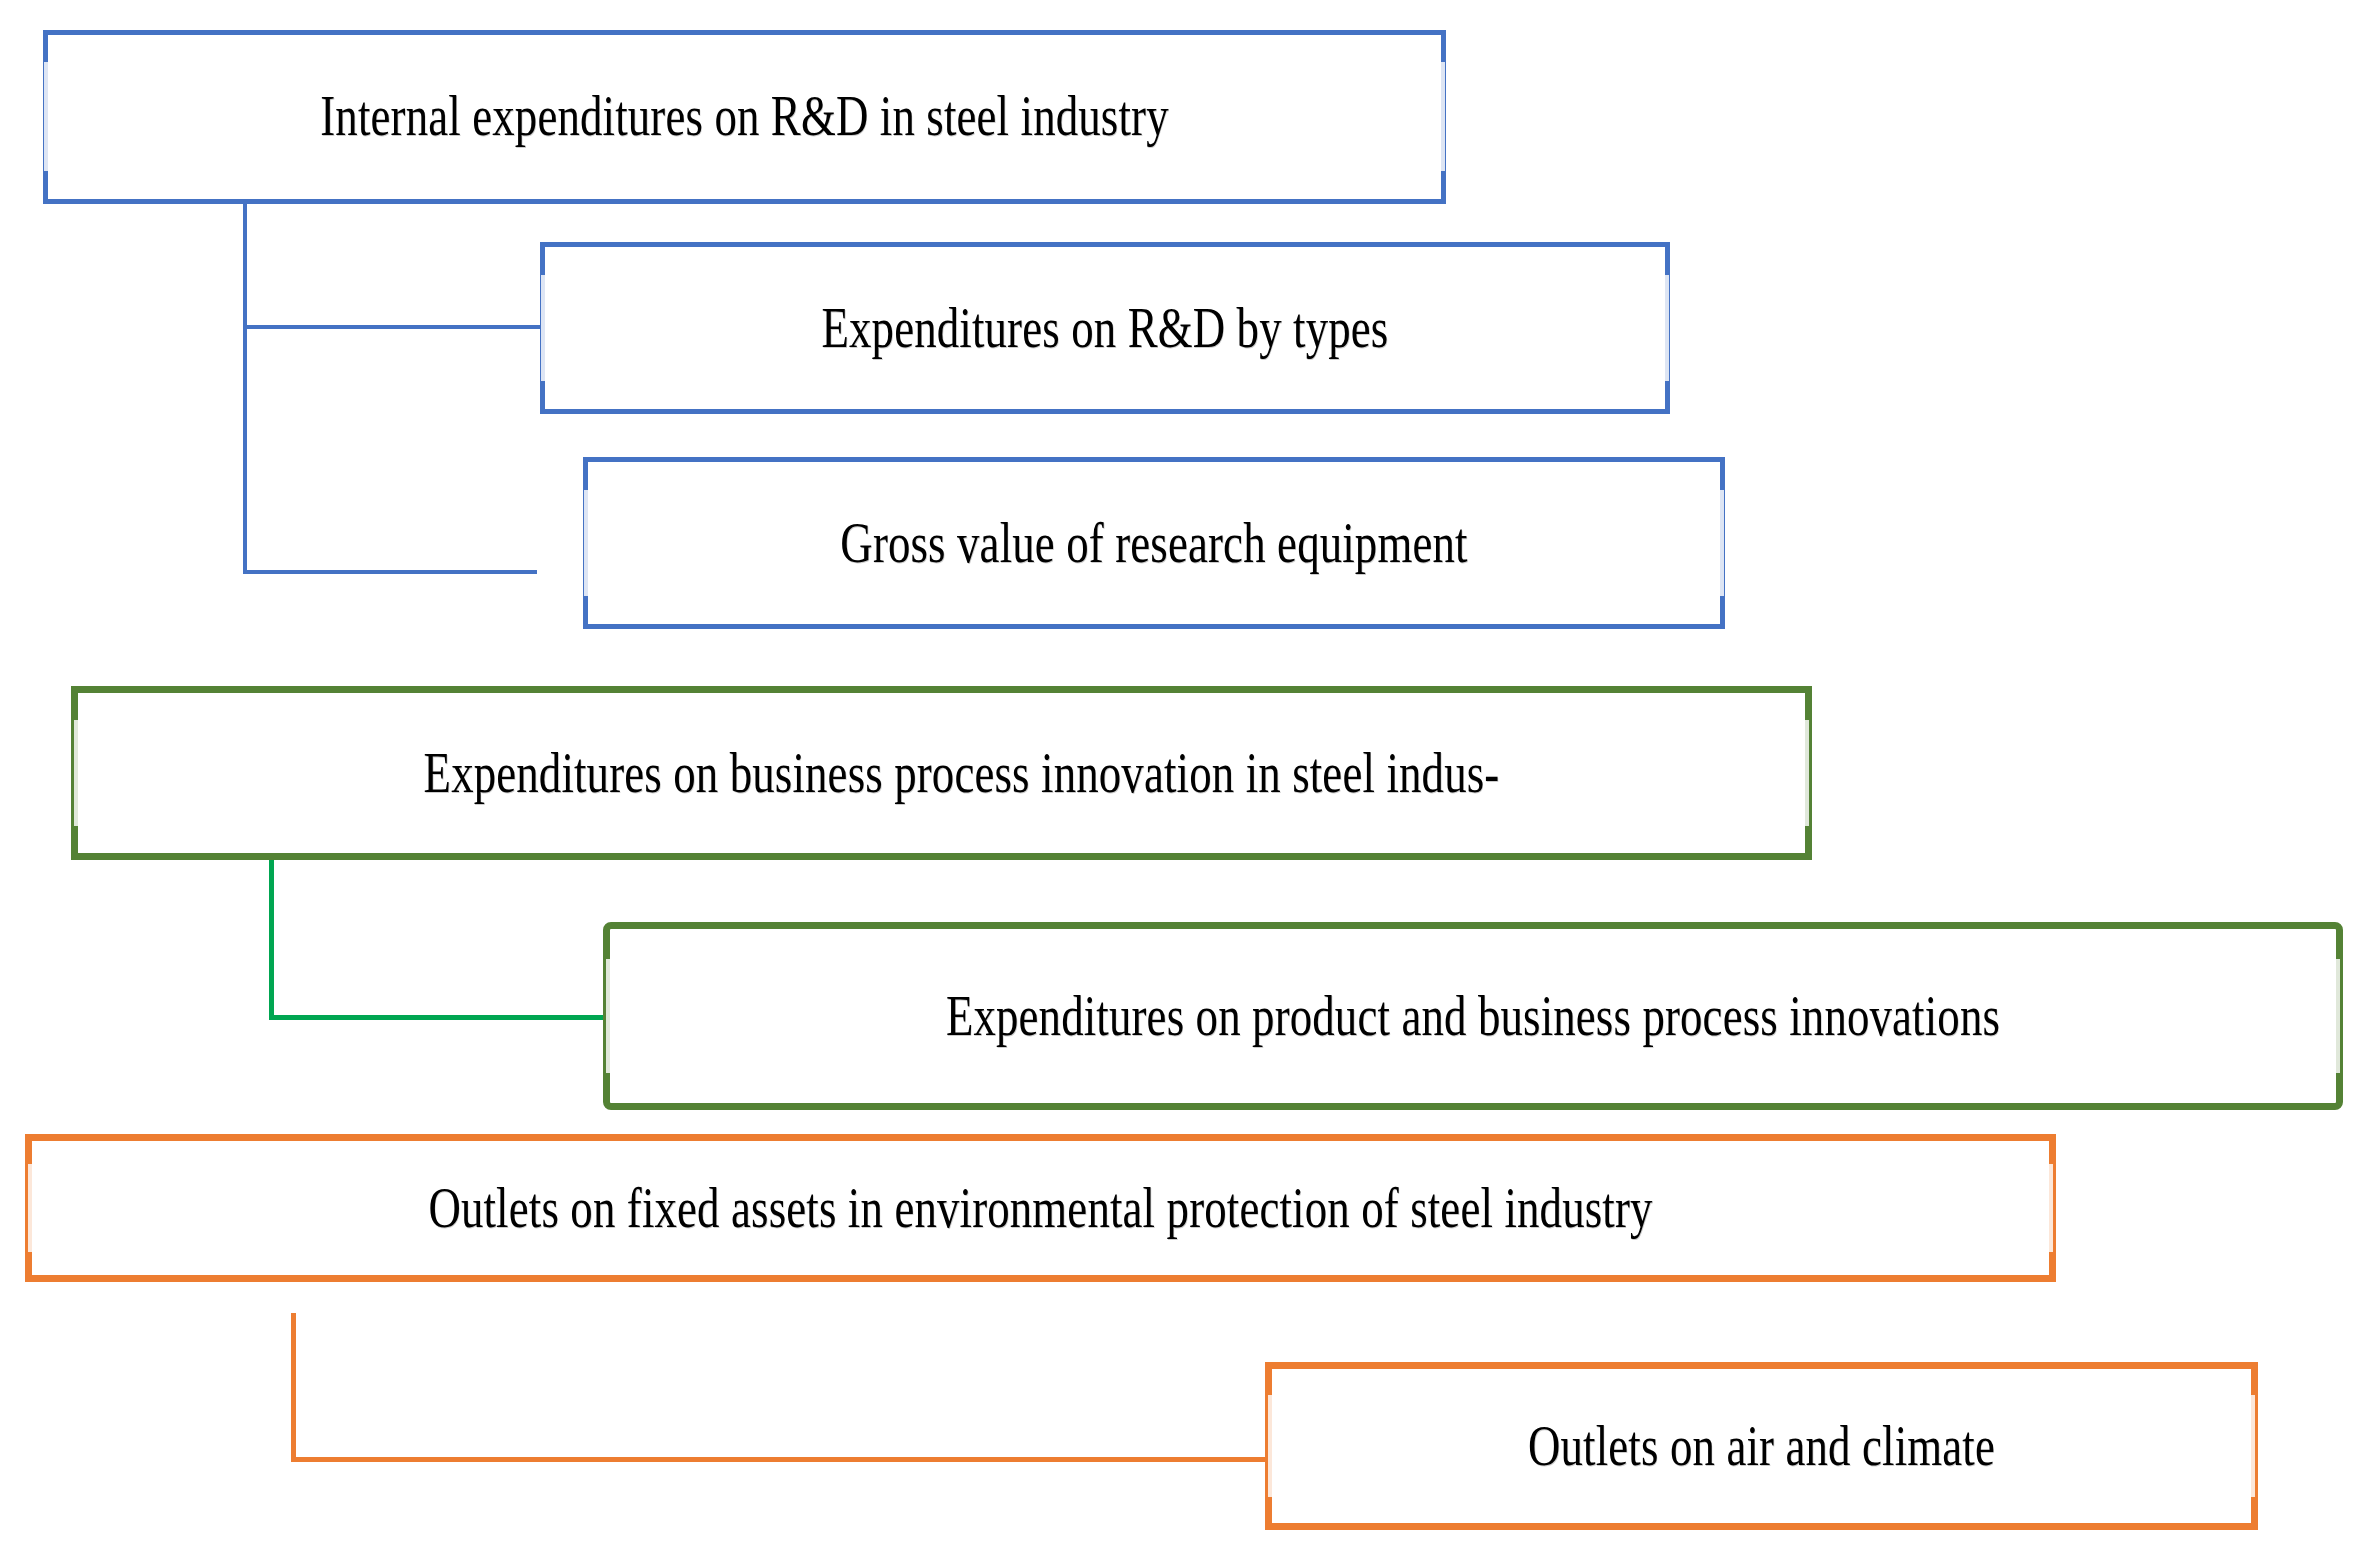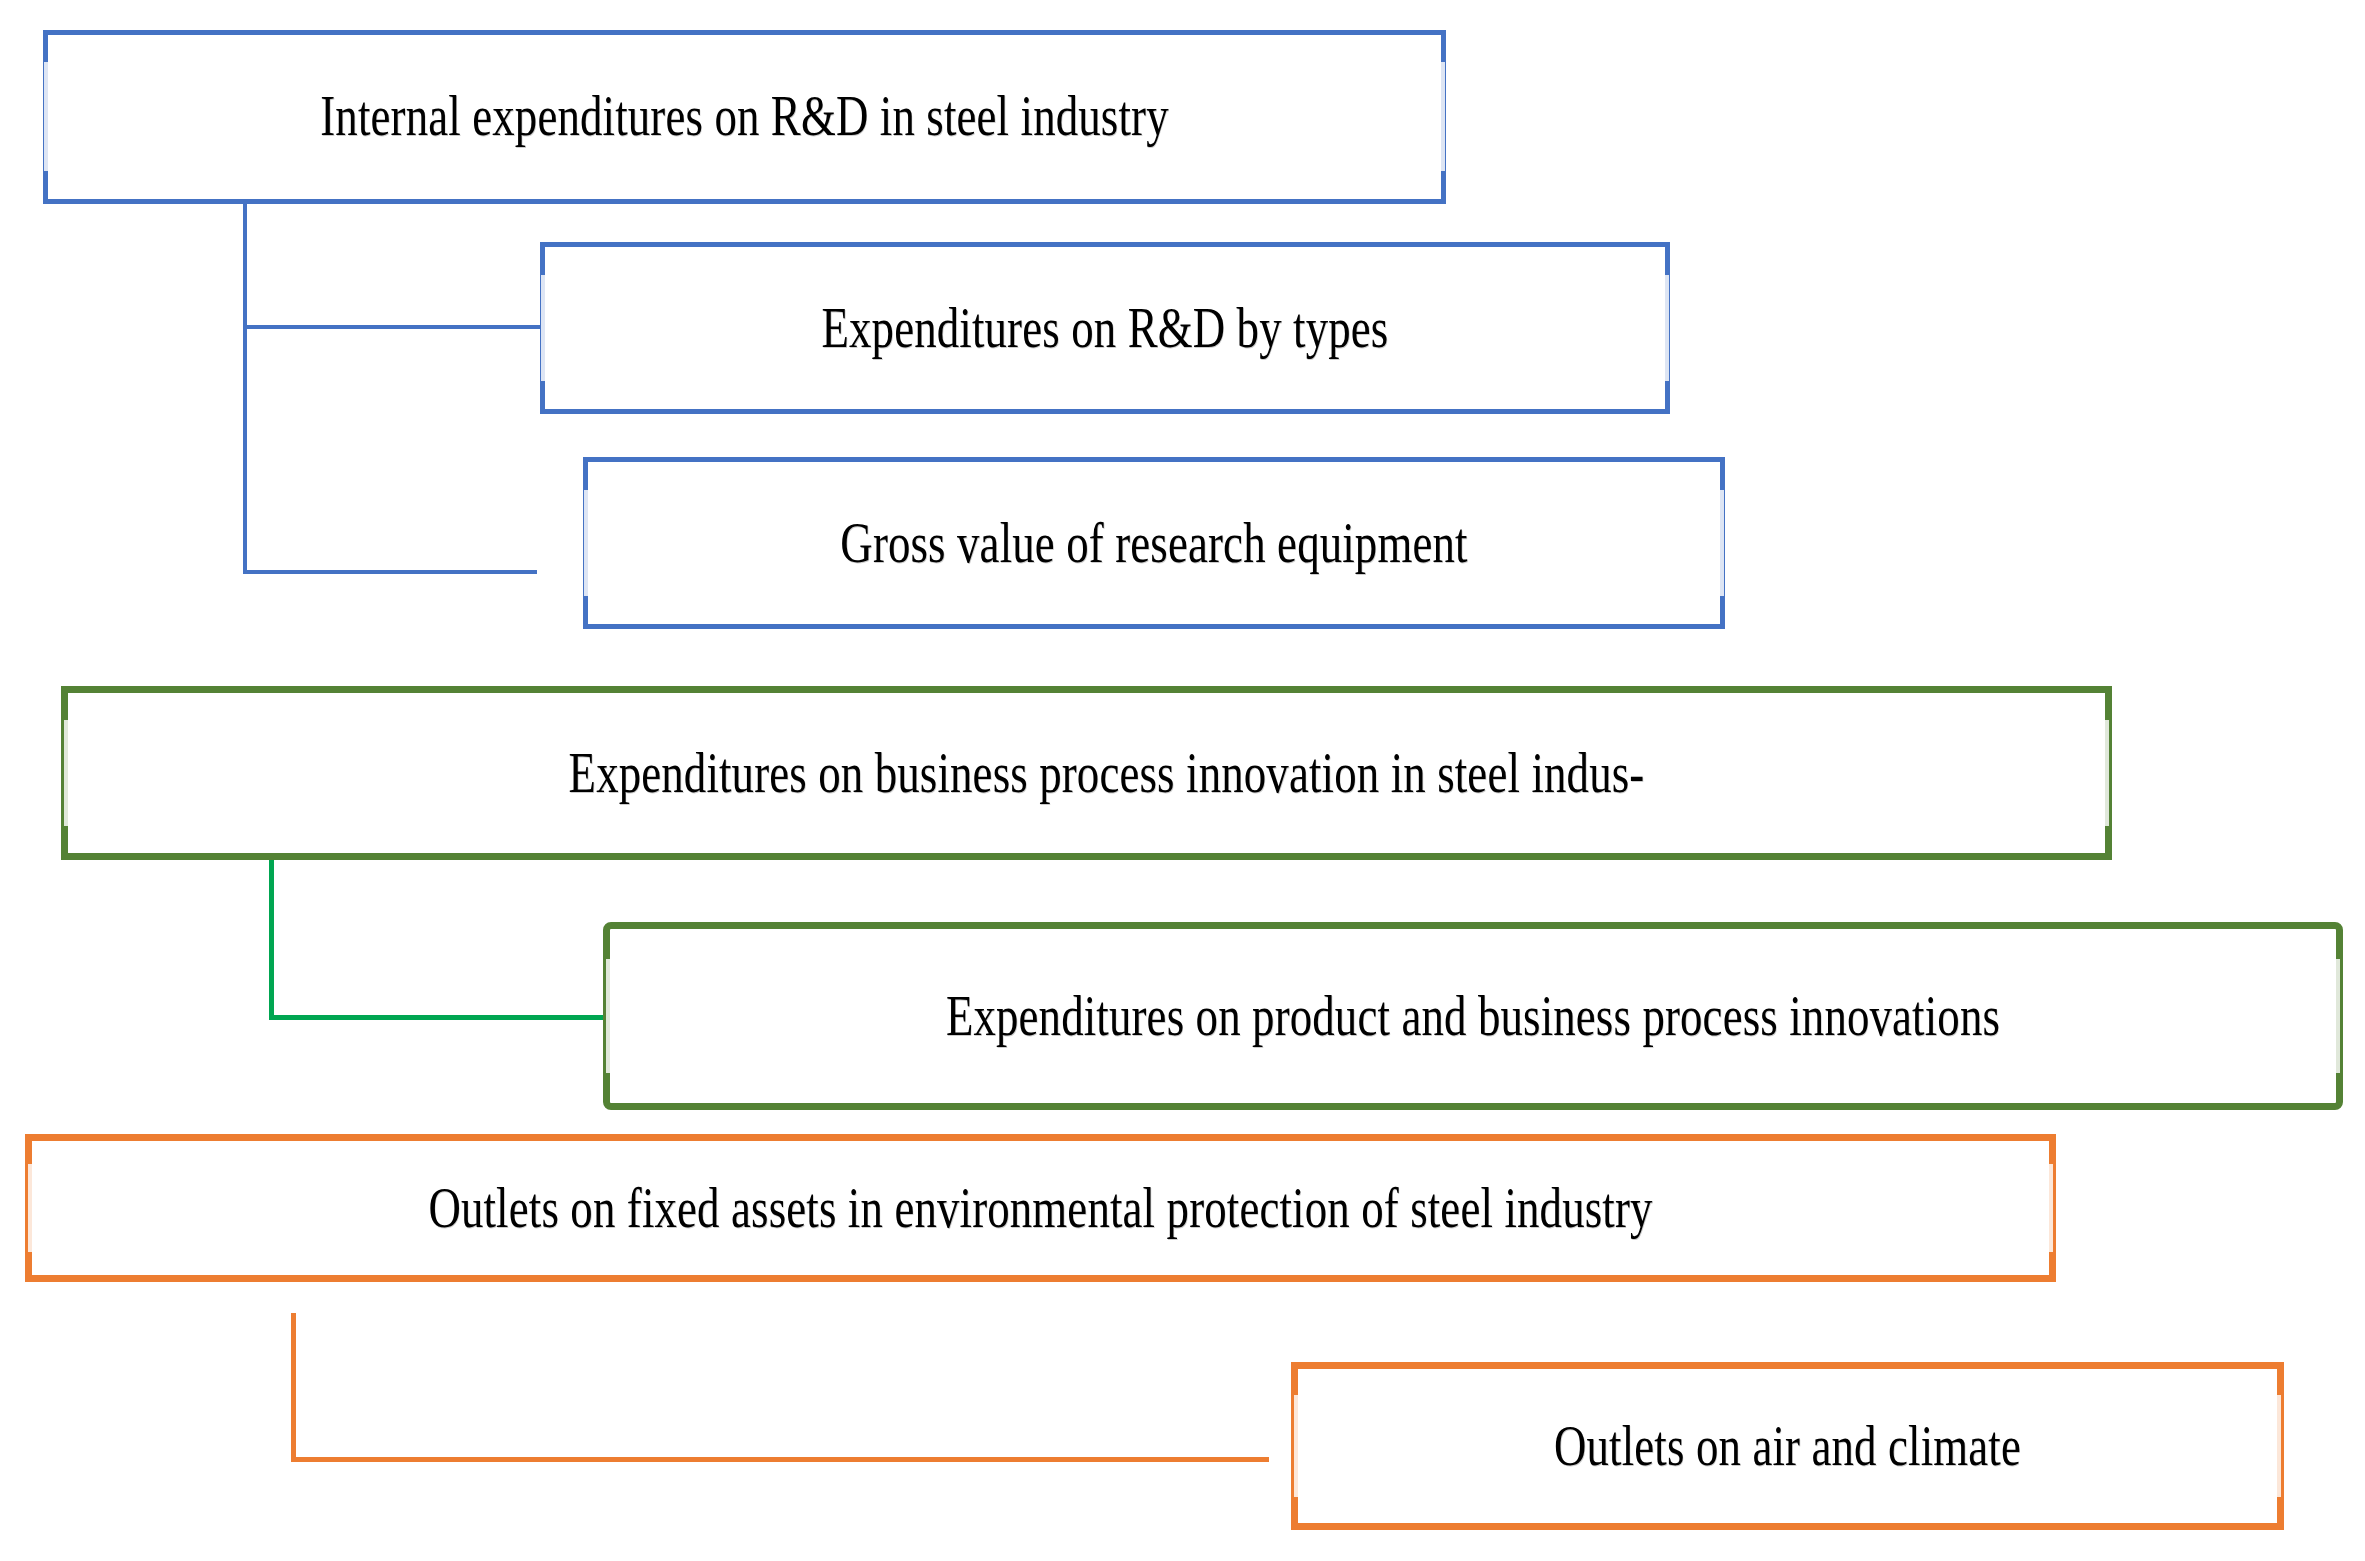--- a/index.html
+++ b/index.html
@@ -99,30 +99,30 @@
   </div>
 
   <div class="node blue" style="left:540px; top:242px; width:1130px; height:172px;">
     <span class="node-label" style="font-size:56px;">Expenditures on R&amp;D by types</span>
   </div>
 
   <div class="node blue" style="left:536px; top:457px; width:1142px; height:172px;margin-left:47px;">
     <span class="node-label" style="font-size:56px;">Gross value of research equipment</span>
   </div>
 
-  <div class="node green" style="left:61px; top:686px; width:2051px; height:174px;padding-left:40px;">
+  <div class="node green" style="left:71px; top:686px; width:1741px; height:174px;padding-left:40px;">
     <span class="node-label" style="font-size:56px;">Expenditures on business process innovation in steel indus-</span>
   </div>
 
   <div class="node green" style="left:603px; top:922px; width:1740px; height:188px;border-radius:8px;">
     <span class="node-label" style="font-size:56px;">Expenditures on product and business process innovations</span>
   </div>
 
   <div class="node orange" style="left:25px; top:1134px; width:2031px; height:148px;">
     <span class="node-label" style="font-size:56px;">Outlets on fixed assets in environmental protection of steel industry</span>
   </div>
 
-  <div class="node orange" style="left:1265px; top:1362px; width:993px; height:168px;margin-left:26px;">
+  <div class="node orange" style="left:1265px; top:1362px; width:993px; height:168px;">
     <span class="node-label" style="font-size:56px;">Outlets on air and climate</span>
   </div>
 
 </div>
 
 
 </body></html>

